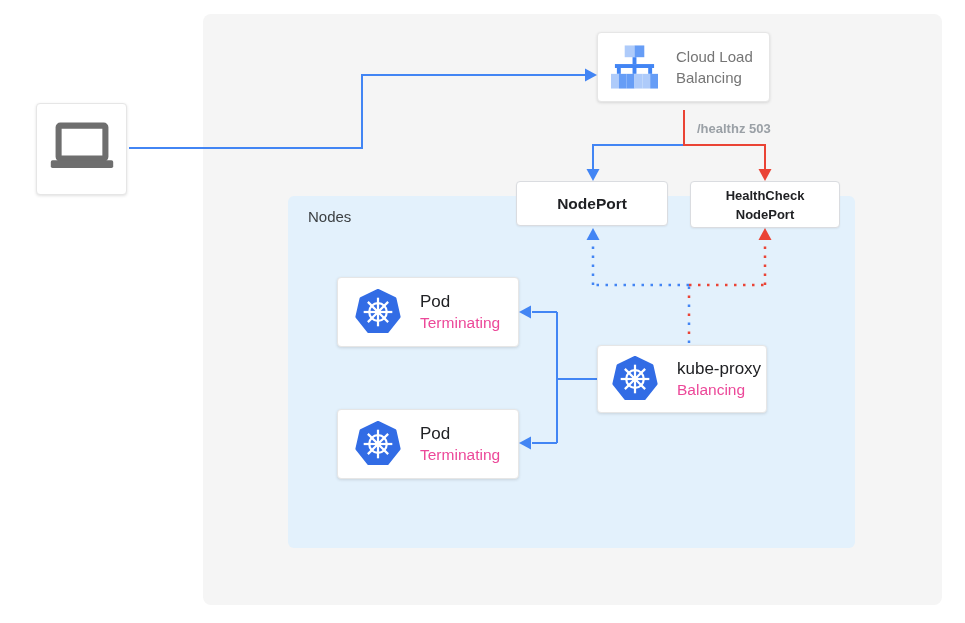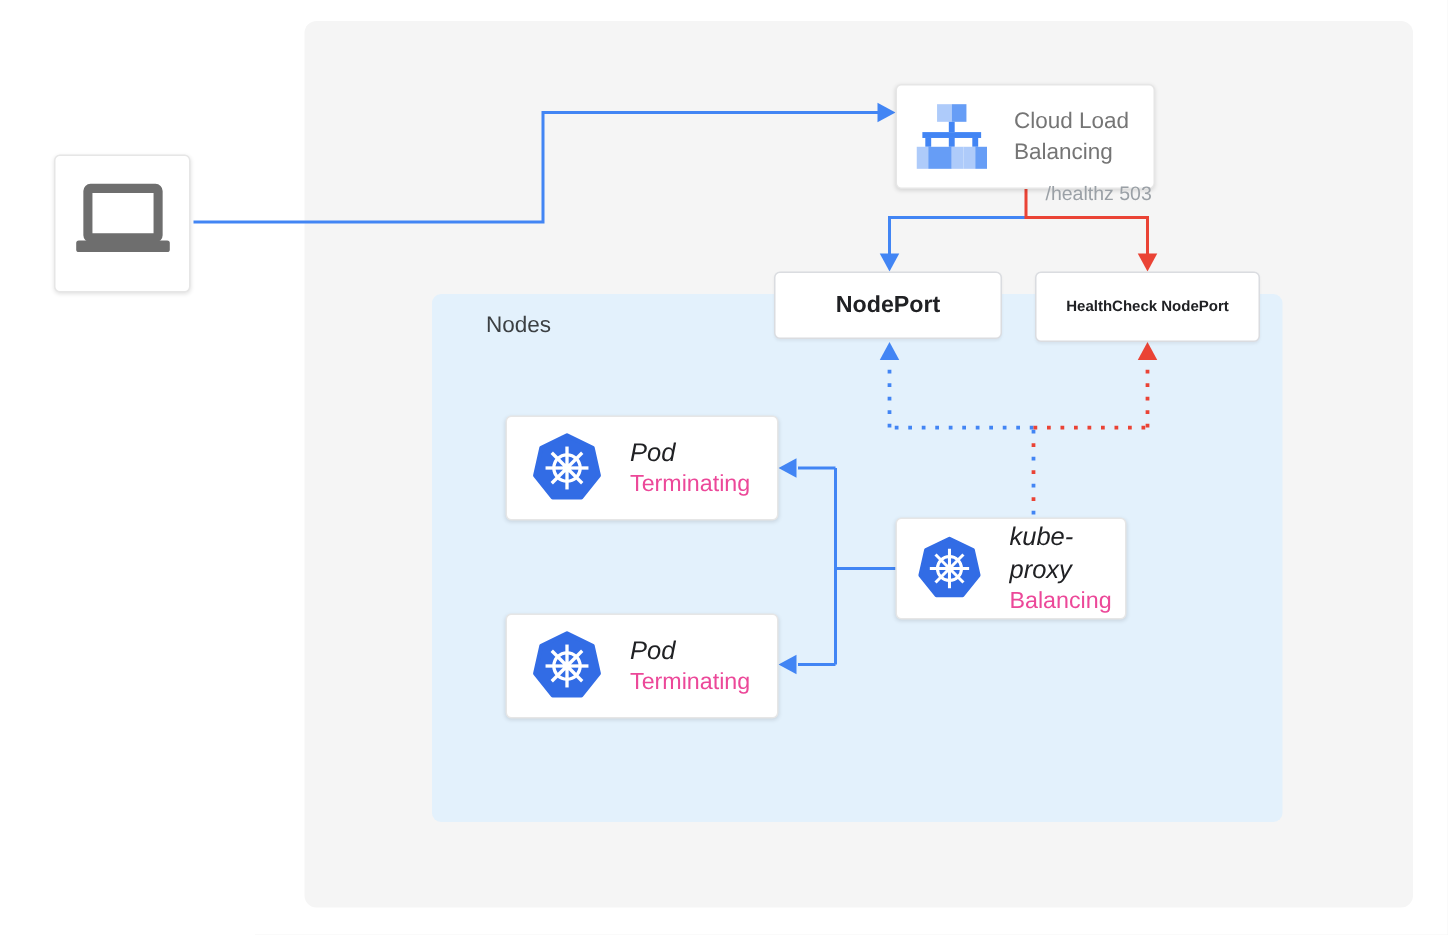--- a/index.html
+++ b/index.html
@@ -16,51 +16,51 @@
   .abs{position:absolute;}
   .panel-gray{
     left:203px;top:14px;width:739px;height:591px;
     background:var(--panel-gray);border-radius:8px;
   }
   .panel-nodes{
     left:288px;top:196px;width:567px;height:352px;
     background:var(--nodes-blue);border-radius:6px;
   }
   .nodes-label{
-    left:308px;top:208px;font-size:15px;color:#3c4043;margin-left:16px;
+    left:308px;top:208px;font-size:15px;color:#3c4043;
   }
   .card{
     background:#ffffff;border:1px solid var(--box-border);border-radius:4px;
     box-shadow:0 1px 3px rgba(0,0,0,0.12);
     display:flex;align-items:center;
   }
   .card.plain{border:1px solid #dadce0;box-shadow:0 1px 2px rgba(0,0,0,0.06);}
   .laptop-card{left:36px;top:103px;width:91px;height:92px;justify-content:center;}
-  .clb-card{left:597px;top:56px;width:173px;height:70px;padding-left:13px;}
+  .clb-card{left:597px;top:32px;width:173px;height:70px;padding-left:13px;}
   .clb-text{
     margin-left:18px;font-size:15px;line-height:21px;color:var(--text-gray);width:95px;
   }
   .nodeport-card{
     left:516px;top:181px;width:152px;height:45px;justify-content:center;
     font-size:15.5px;font-weight:700;color:var(--text-dark);text-align:left;
   }
   .healthcheck-card{
     left:690px;top:181px;width:150px;height:47px;justify-content:center;
-    font-size:10px;font-weight:700;color:var(--text-dark);
+    font-size:13px;font-weight:700;color:var(--text-dark);
     text-align:center;line-height:19px;
   }
   .healthcheck-card span{display:block;width:110px;}
   .pod-card{width:182px;height:70px;left:337px;padding-left:16px;}
   .pod1{top:277px;} .pod2{top:409px;}
-  .kp-card{left:597px;top:345px;width:154px;height:68px;padding-left:13px;}
+  .kp-card{left:597px;top:345px;width:170px;height:68px;padding-left:13px;}
   .entity-text{margin-left:18px;}
-  .entity-title{font-size:17px;color:var(--text-dark);line-height:22px;font-style:italic;}
+  .entity-title{font-size:17px;color:var(--text-dark);line-height:22px;}
   .entity-sub{font-size:15.5px;color:#ec4899;line-height:20px;}
   .healthz{
-    left:697px;top:121px;font-size:13px;font-weight:400;color:var(--text-light);
+    left:697px;top:121px;font-size:13px;font-weight:700;color:var(--text-light);
   }
   svg.wires{left:0;top:0;width:965px;height:623px;pointer-events:none;}
   .line-blue{stroke:var(--blue);stroke-width:2;fill:none;}
   .line-red{stroke:var(--red);stroke-width:2;fill:none;}
   .dot-blue{stroke:var(--blue);stroke-width:2.5;fill:none;stroke-dasharray:2.5 6.5;}
   .dot-red{stroke:var(--red);stroke-width:2.5;fill:none;stroke-dasharray:2.5 6.5;}
   .dot-blue-alt{stroke:var(--blue);stroke-width:2.5;fill:none;stroke-dasharray:2.5 15.5;}
   .dot-red-alt{stroke:var(--red);stroke-width:2.5;fill:none;stroke-dasharray:2.5 15.5;stroke-dashoffset:-9;}
   .arrow-blue{fill:var(--blue);}
   .arrow-red{fill:var(--red);}

